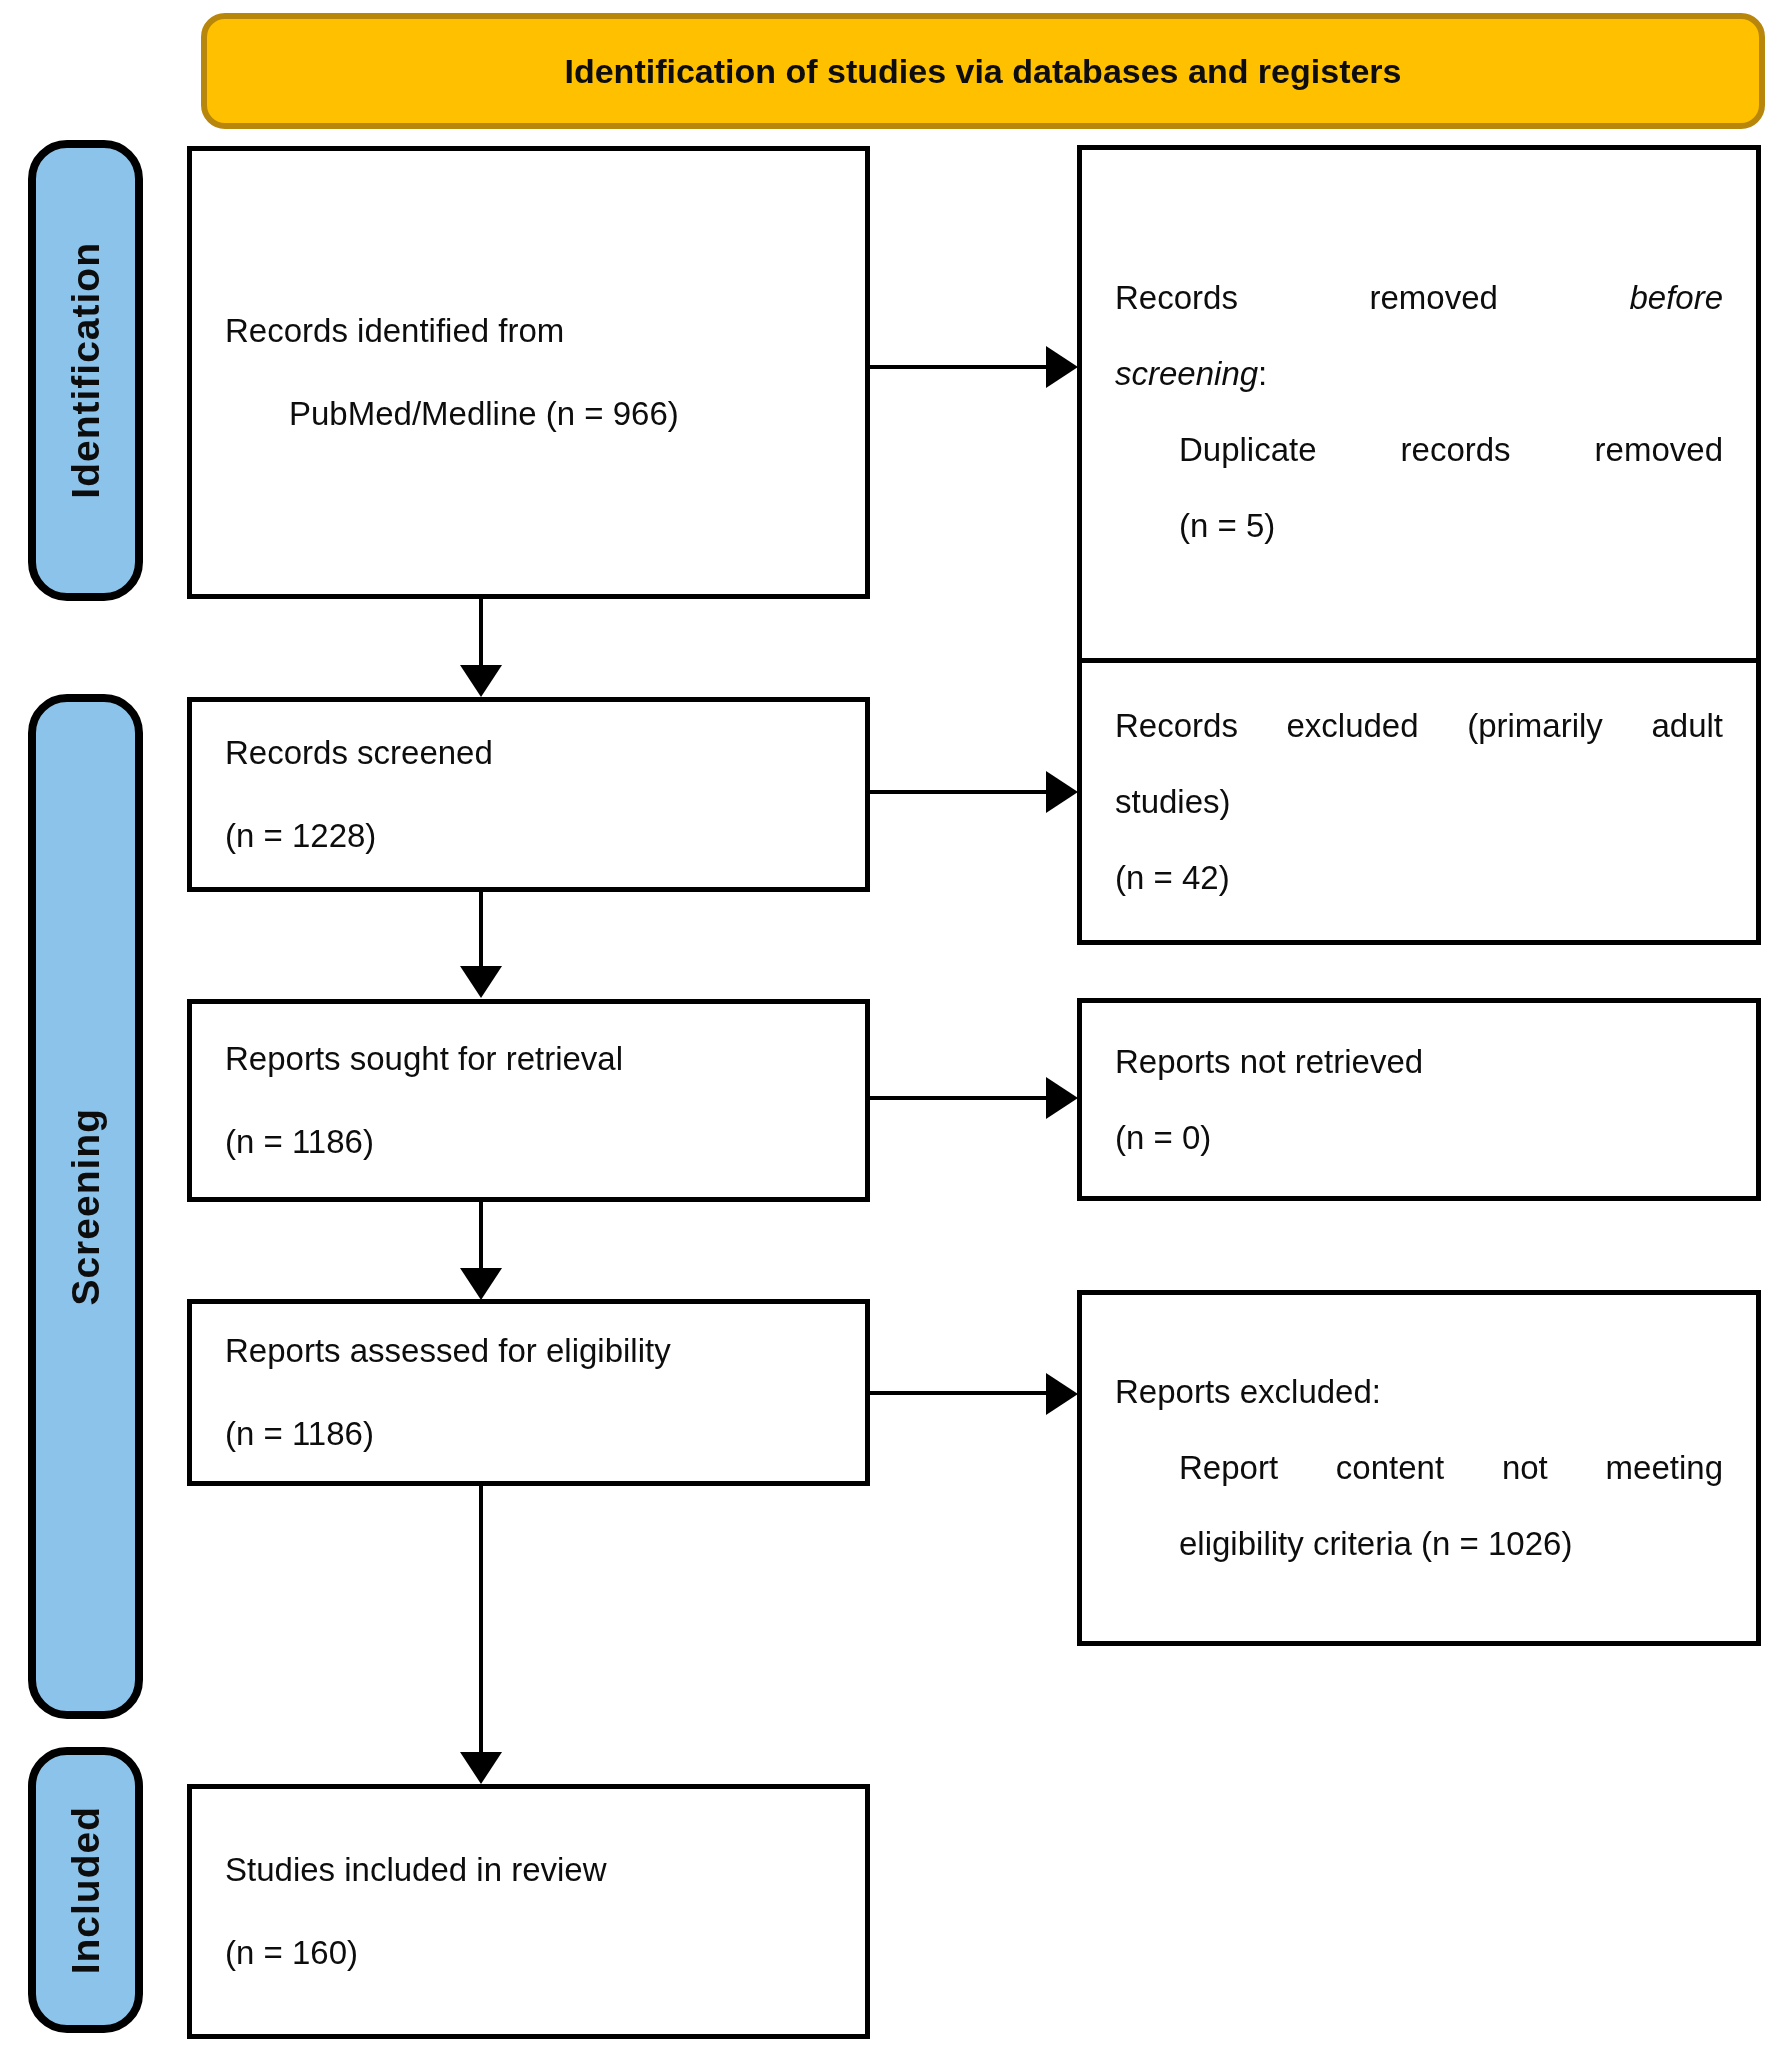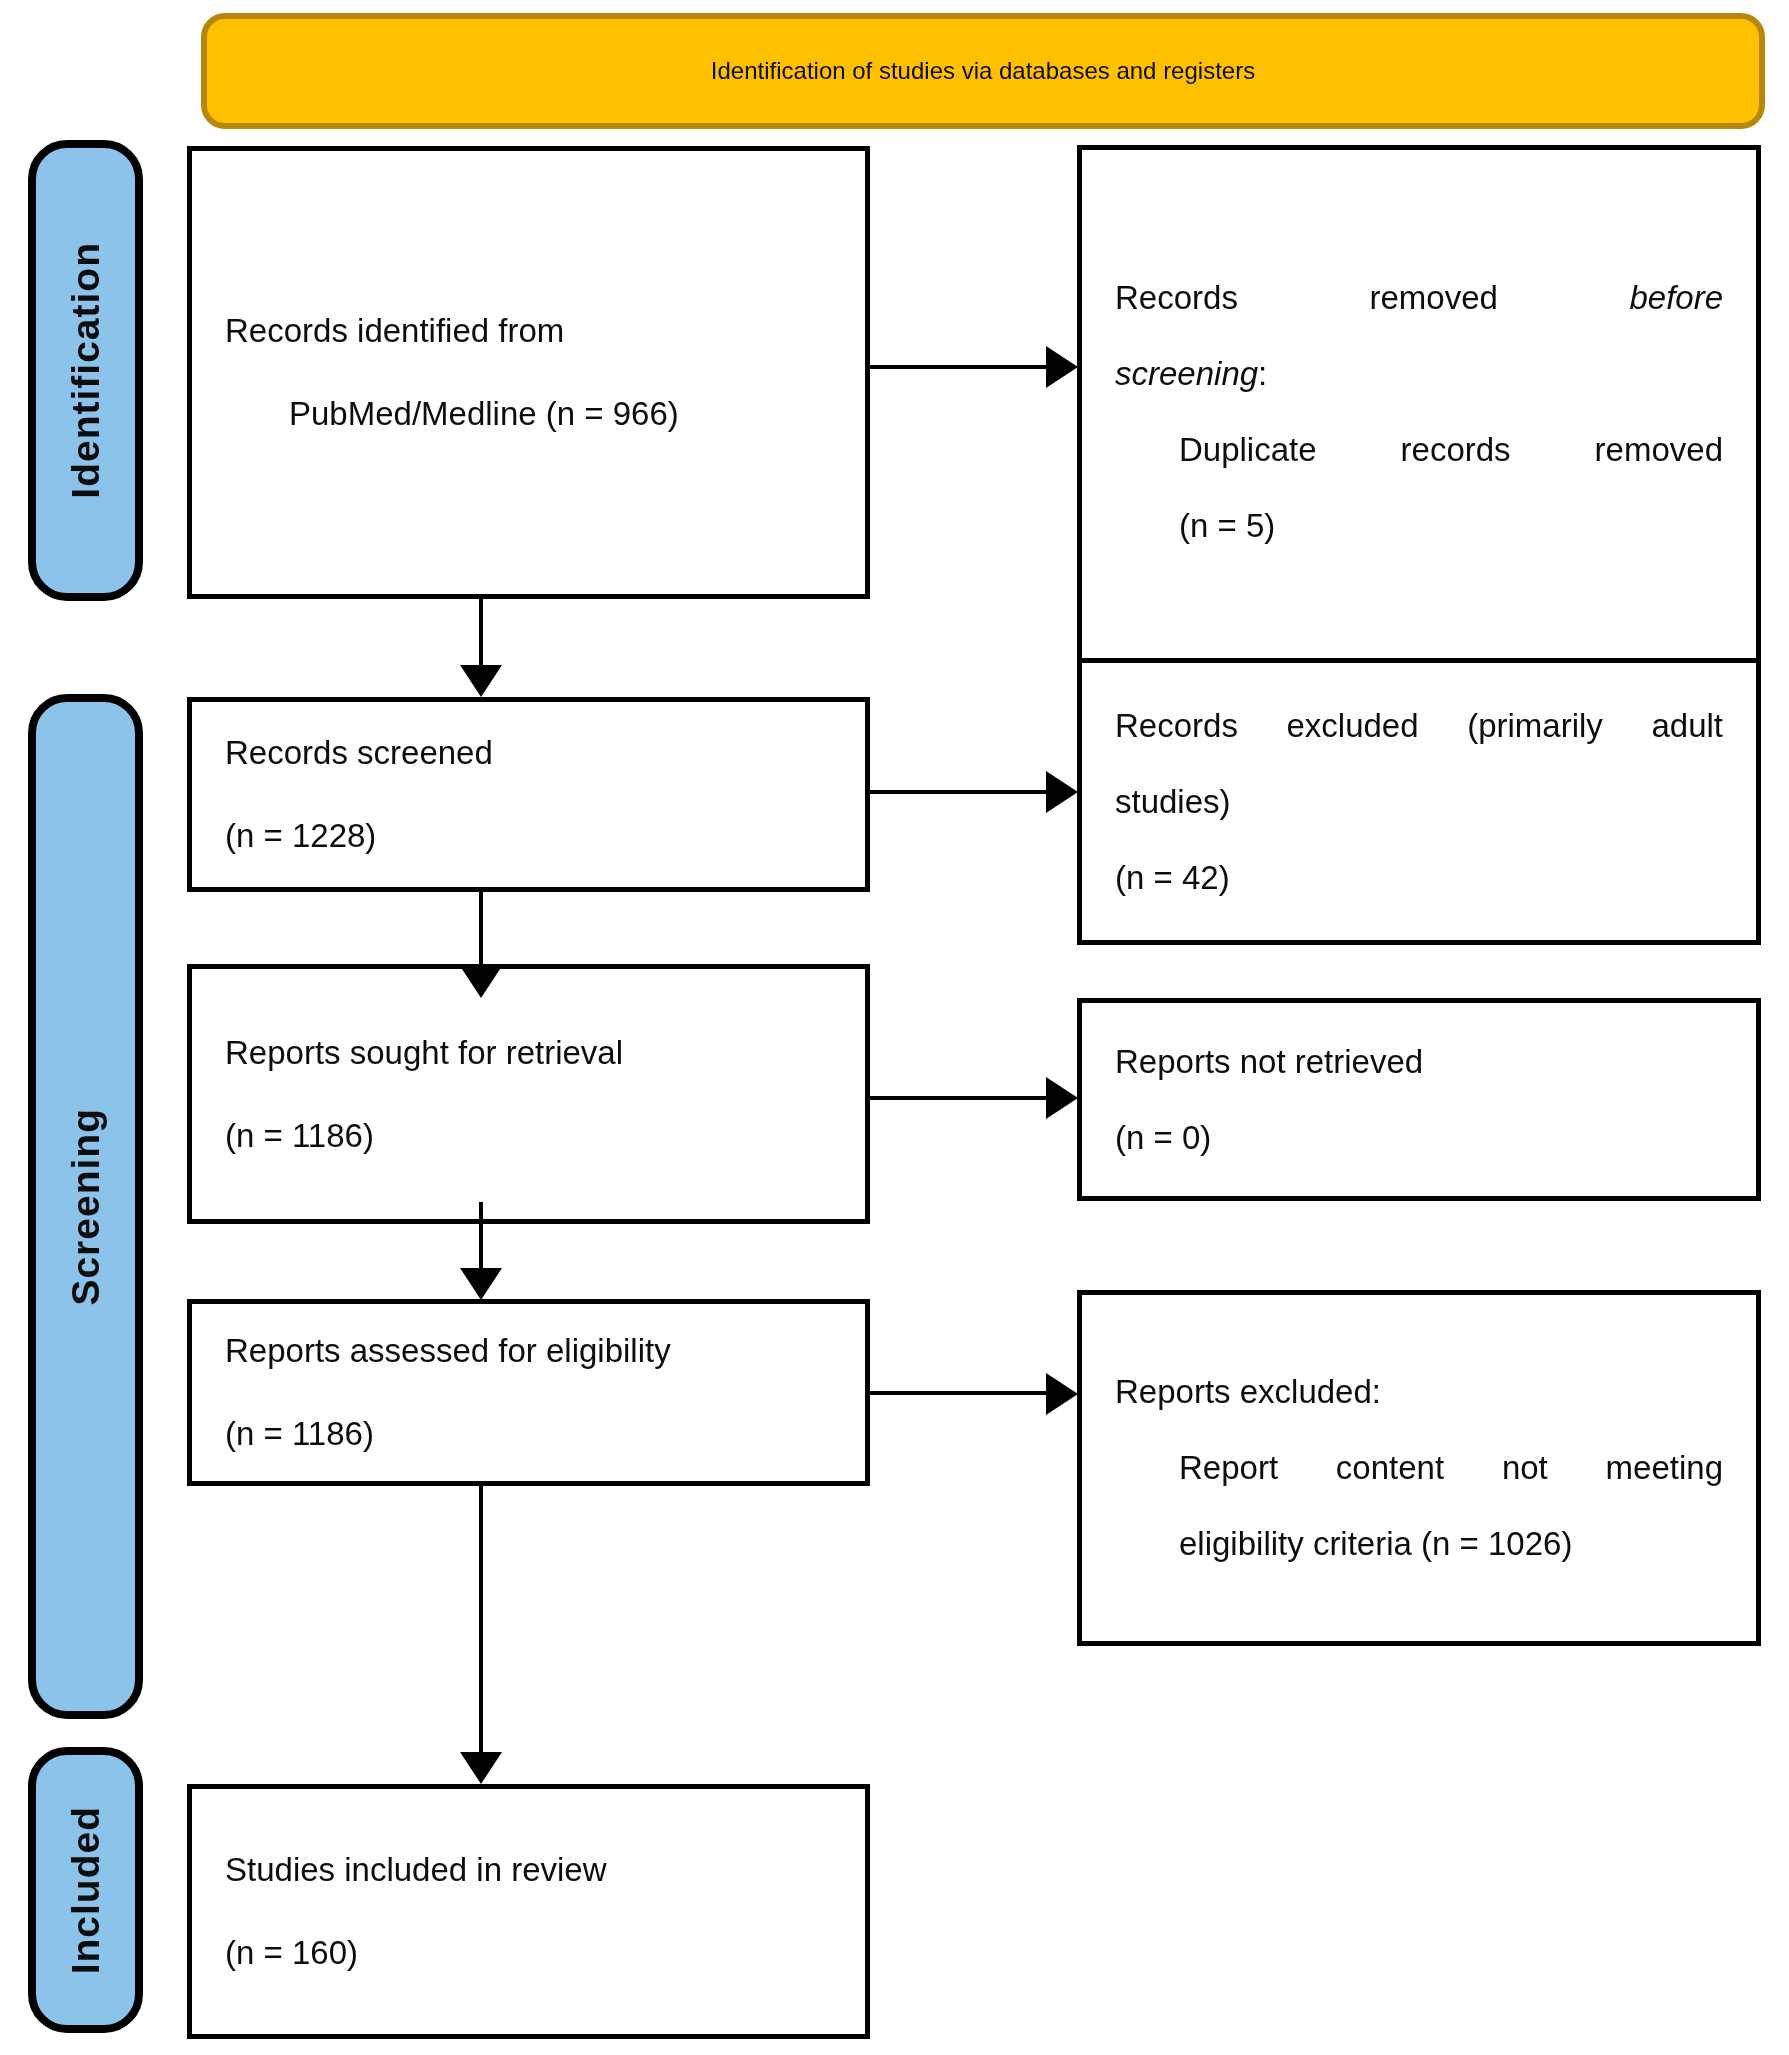--- a/index.html
+++ b/index.html
@@ -14,21 +14,21 @@
 
   
   .banner{
     position:absolute;left:201px;top:13.4px;width:1564px;height:116px;
     background:var(--banner-bg,#FFC000);
     border:6.2px solid var(--banner-border,#B8860B);
     border-radius:24px;
     box-sizing:border-box;
     display:flex;align-items:center;justify-content:center;
   }
-  .banner-label{font-weight:normal;font-size:24px;}
+  .banner-label{font-weight:bold;font-size:34px;}
 
   
   .side{
     position:absolute;left:28px;width:115px;
     background:var(--side-bg,#8CC3EA);
     border:8.1px solid #000;
     border-radius:39px;
     box-sizing:border-box;
     display:flex;align-items:center;justify-content:center;
   }
@@ -46,21 +46,21 @@
     border:5.3px solid var(--box-border,#000000);
     box-sizing:border-box;
     display:flex;flex-direction:column;justify-content:center;
     padding:9.6px 33px;
     font-size:33px;
   }
   .col-main{left:187px;width:683px;gap:7px;}
   .col-right{left:1077px;width:684px;}
   #box-records-identified{top:146px;height:453px;}
   #box-records-screened{top:697px;height:195px;}
-  #box-reports-sought{top:964px;height:260px;}
+  #box-reports-sought{top:999px;height:203px;}
   #box-reports-assessed{top:1299px;height:187px;}
   #box-studies-included{top:1784px;height:255px;}
   #box-records-removed{top:145px;height:533px;}
   #box-records-excluded{top:658px;height:287px;}
   #box-reports-not-retrieved{top:998px;height:203px;}
   #box-reports-excluded{top:1290px;height:356px;}
 
   .line{line-height:38px;margin:19px 0;white-space:nowrap;}
   .line.justify{white-space:normal;text-align:justify;text-align-last:justify;}
   .line.indent{margin-left:64px;}

